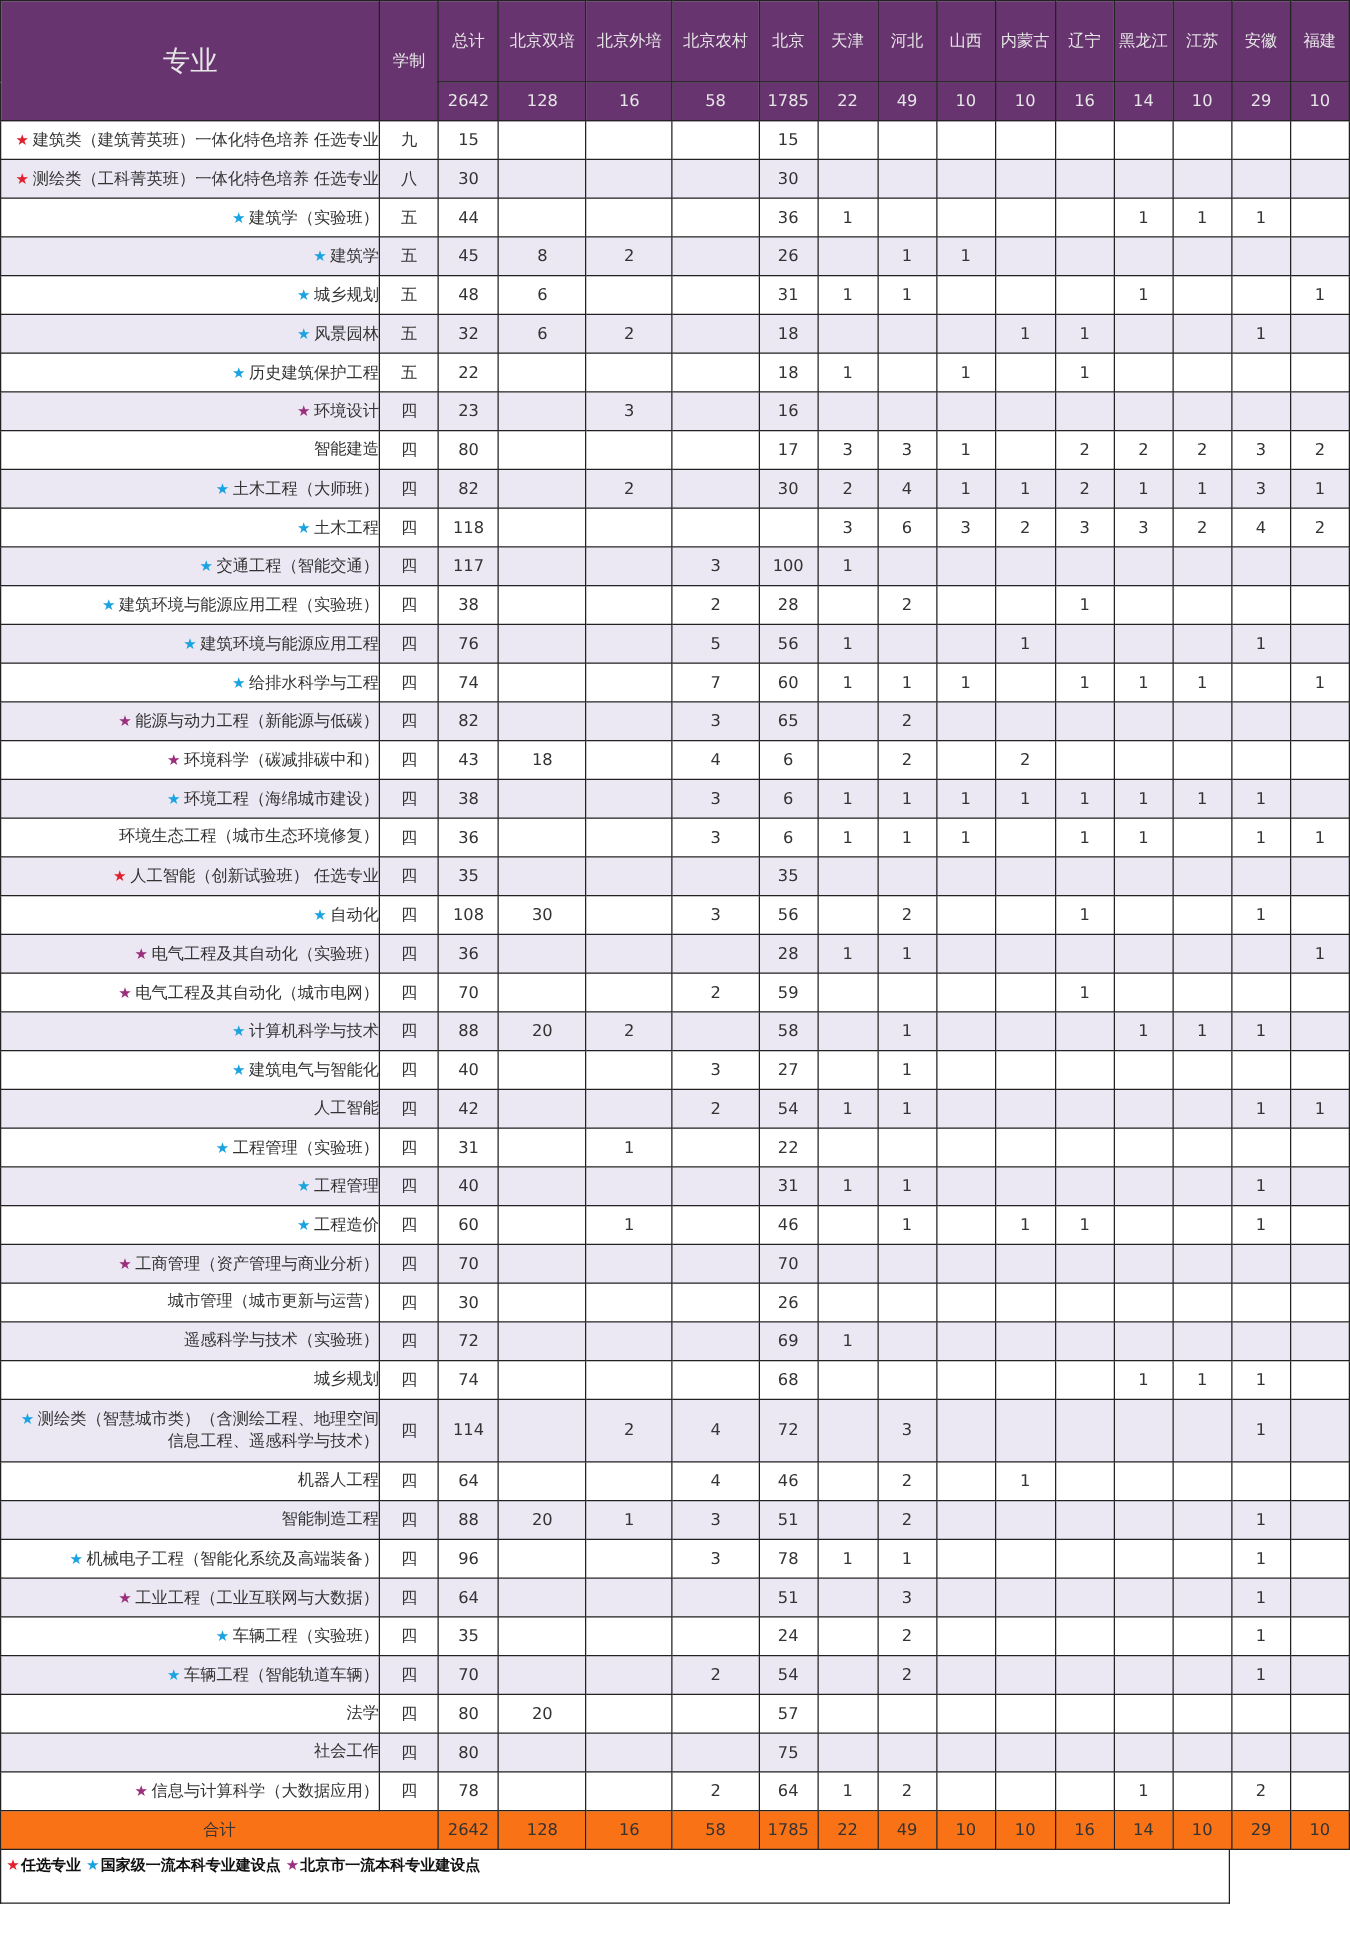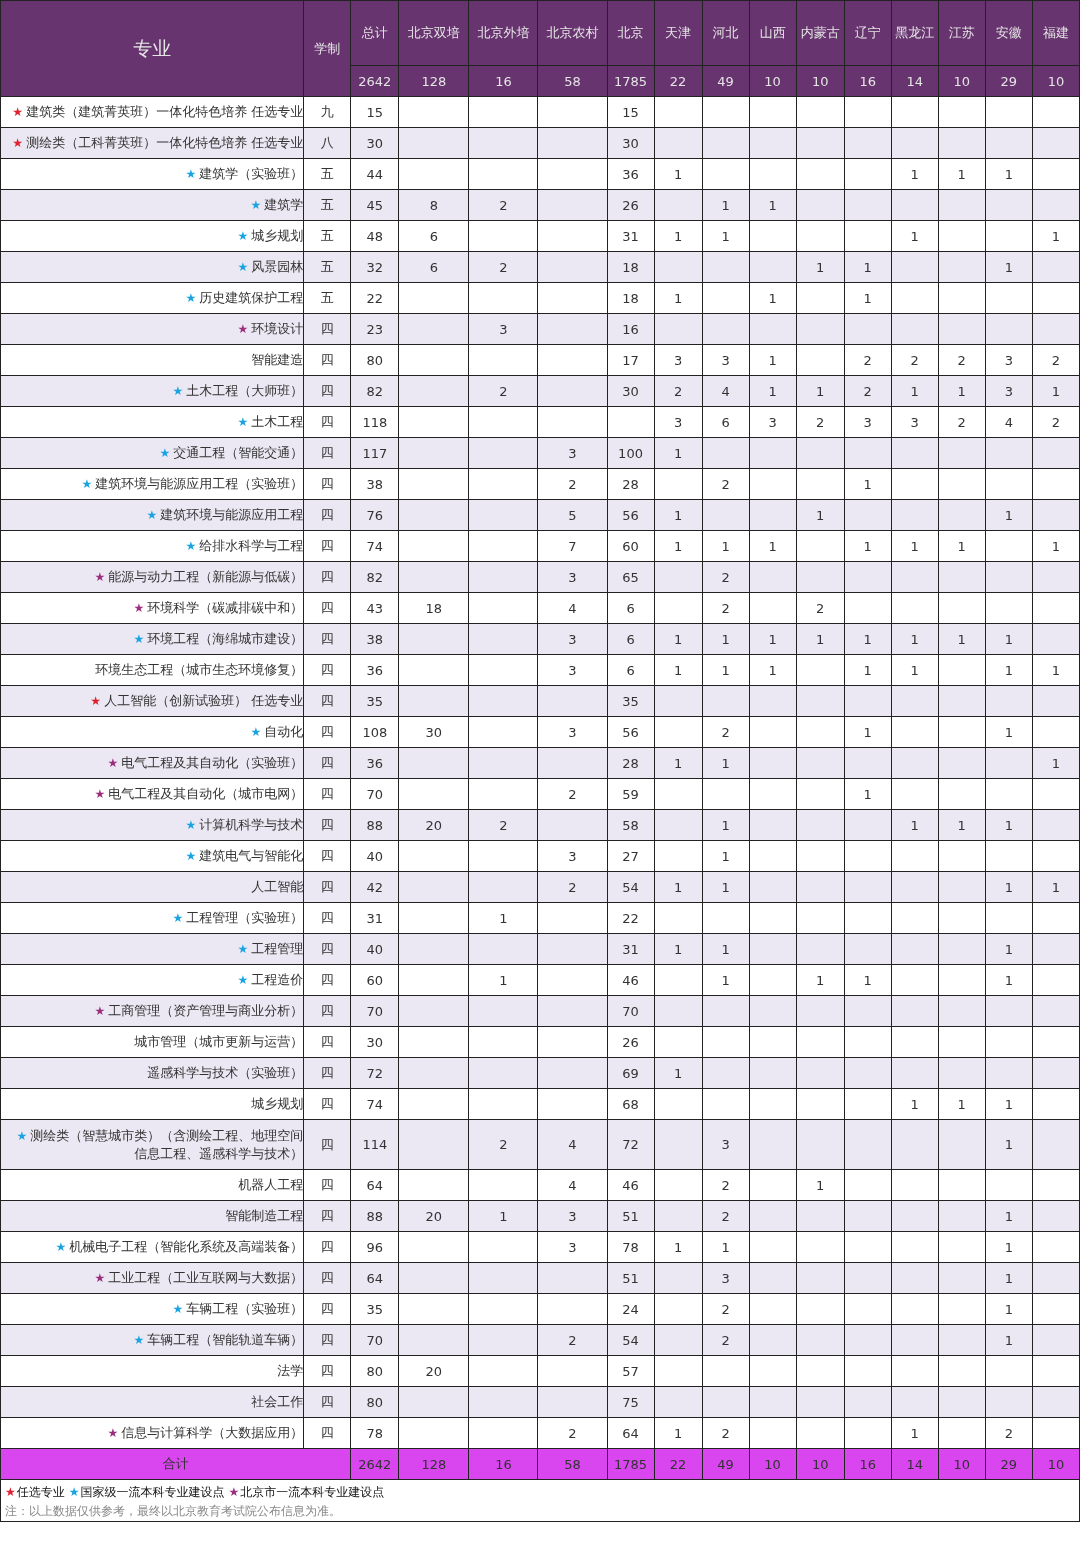--- a/index.html
+++ b/index.html
@@ -3,31 +3,31 @@
 <meta charset="utf-8">
 <style>
   * { box-sizing: border-box; margin: 0; padding: 0; }
   html, body { width: 1080px; height: 1547px; background: #ffffff; overflow: hidden; }
   body { font-family: "DejaVu Sans", "Liberation Sans", sans-serif; color: #333333; }
   table { border-collapse: collapse; width: 1080px; table-layout: fixed; }
   td, th { border: 1px solid #222; text-align: center; vertical-align: middle; font-size: 13px; font-weight: normal; }
   thead th { background: #67346f; color: #e5e5e5; }
   .h1 th { height: 65px; font-size: 13px; }
   .h2 th { height: 31px; font-size: 13px; }
-  th.major-head { font-size: 19px; }
+  th.major-head { font-size: 22px; }
   tbody td { height: 31px; color: #333; }
   tbody tr.alt td { background: #ebe8f3; }
   tbody tr.tall td { height: 50px; }
   td.name { text-align: right; padding-left: 4px; font-size: 13px; line-height: 18px; }
   .star { font-size: 12px; margin-right: 3px; }
   .star.red { color: #e0202e; }
   .star.blue { color: #1aa3e0; }
   .star.purple { color: #9b2f7e; }
-  tr.total td { height: 31px; background: #d946ef; }
-  .footer { border: 1px solid #222; border-top: none; width: 1080px; padding: 3px 4px 0 4px; font-size: 12px; line-height: 19px; color: #111; }
+  tr.total td { height: 31px; background: #f97316; }
+  .footer { border: 1px solid #222; border-top: none; width: 984px; padding: 3px 4px 20px 4px; font-size: 12px; line-height: 19px; color: #111; font-weight: bold; }
   .footer .note { color: #888; }
   .legend-star { font-size: 12px; }
 </style>
 </head>
 <body>
 
 <table>
   <colgroup>
     <col style="width:303px">
       <col style="width:47px">
@@ -872,14 +872,13 @@
         <td>14</td>
         <td>10</td>
         <td>29</td>
         <td>10</td>
       </tr>
     </tbody>
 </table>
 
 <div class="footer">
   <div id="legend"><span class="legend-star star red" style="margin-right: 1px;">★</span><span style="margin-right: 4px;">任选专业</span><span class="legend-star star blue" style="margin-right: 1px;">★</span><span style="margin-right: 4px;">国家级一流本科专业建设点</span><span class="legend-star star purple" style="margin-right: 1px;">★</span><span style="margin-right: 4px;">北京市一流本科专业建设点</span></div>
-  <div class="note">注：以上数据仅供参考，最终以北京教育考试院公布信息为准。</div>
 </div>
 
 </body></html>

